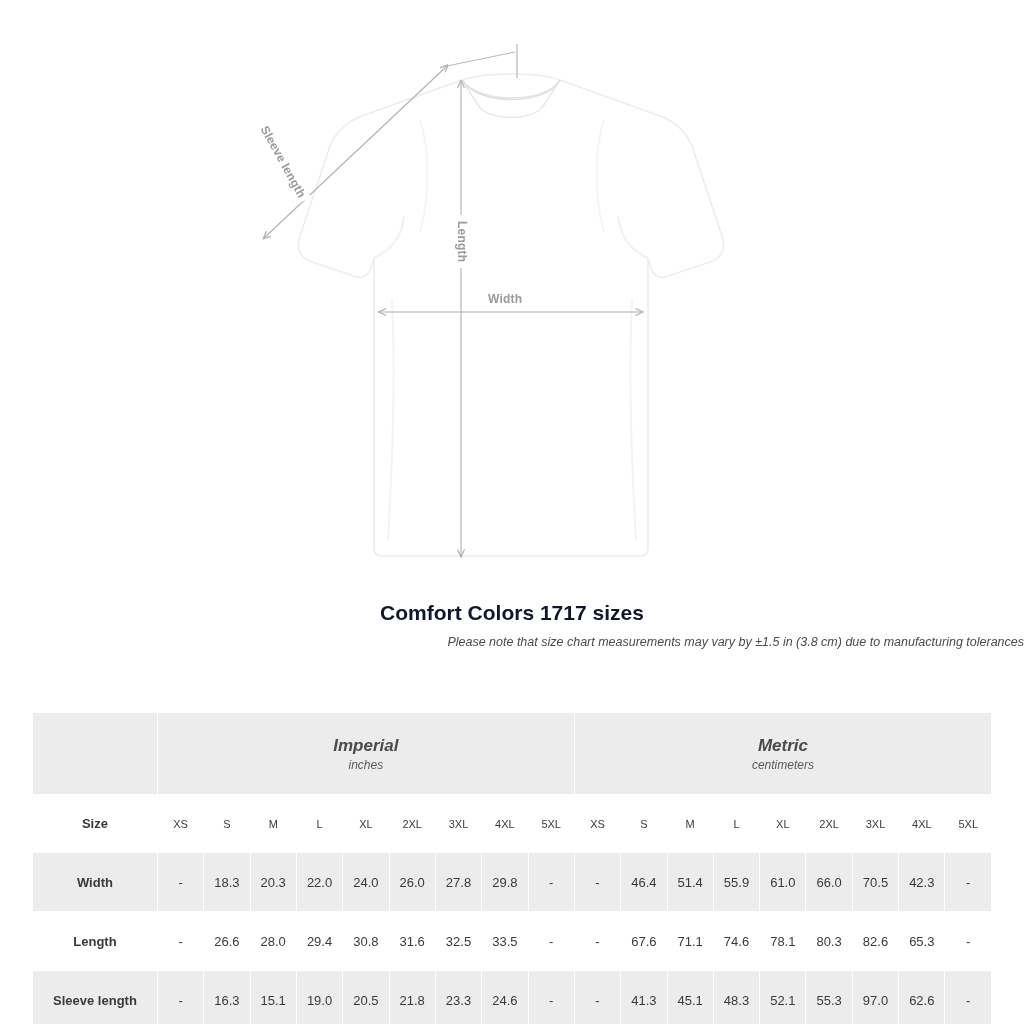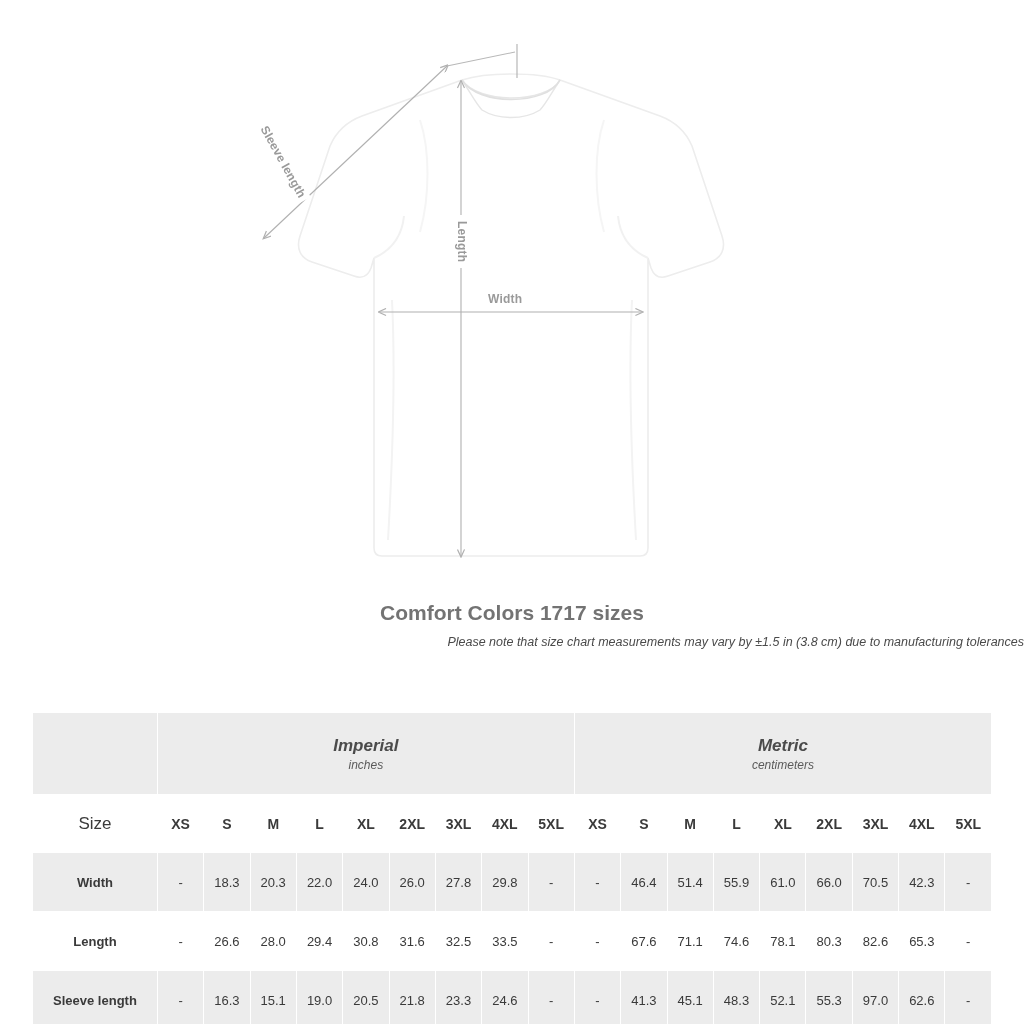--- a/index.html
+++ b/index.html
@@ -53,21 +53,21 @@
     padding: 0 4px;
   }
 
   
   .chart-title {
     position: absolute;
     left: 0; right: 0; top: 601px;
     text-align: center;
     font-size: 21px;
     font-weight: 700;
-    color: #737373;
+    color: #0f172a;
   }
   .chart-note {
     position: absolute;
     left: 0; right: 0; top: 635px;
     text-align: right;
     font-size: 12.5px;
     font-style: italic;
     color: #4a4a4a;
   }
 
@@ -107,25 +107,25 @@
     font-style: italic;
     font-weight: 400;
     color: #5a5a5a;
     display: block;
   }
   .corner-cell { background: #ececec; }
 
   tr.header-row td {
     background: #ffffff;
     height: 58px;
-    font-weight: 700;
-    font-size: 14px;
+    font-weight: 400;
+    font-size: 11px;
     color: #3a3a3a;
   }
-  tr.header-row td.rowlabel { font-weight: 400; font-size: 17px; }
+  tr.header-row td.rowlabel { font-weight: 700; font-size: 13px; }
 
   tr.data-row td {
     height: 59px;
     font-size: 13px;
   }
   tr.row-shaded td { background: #ececec; }
   tr.row-plain td { background: #ffffff; }
   td.rowlabel {
     font-weight: 700;
     font-size: 13.5px;

